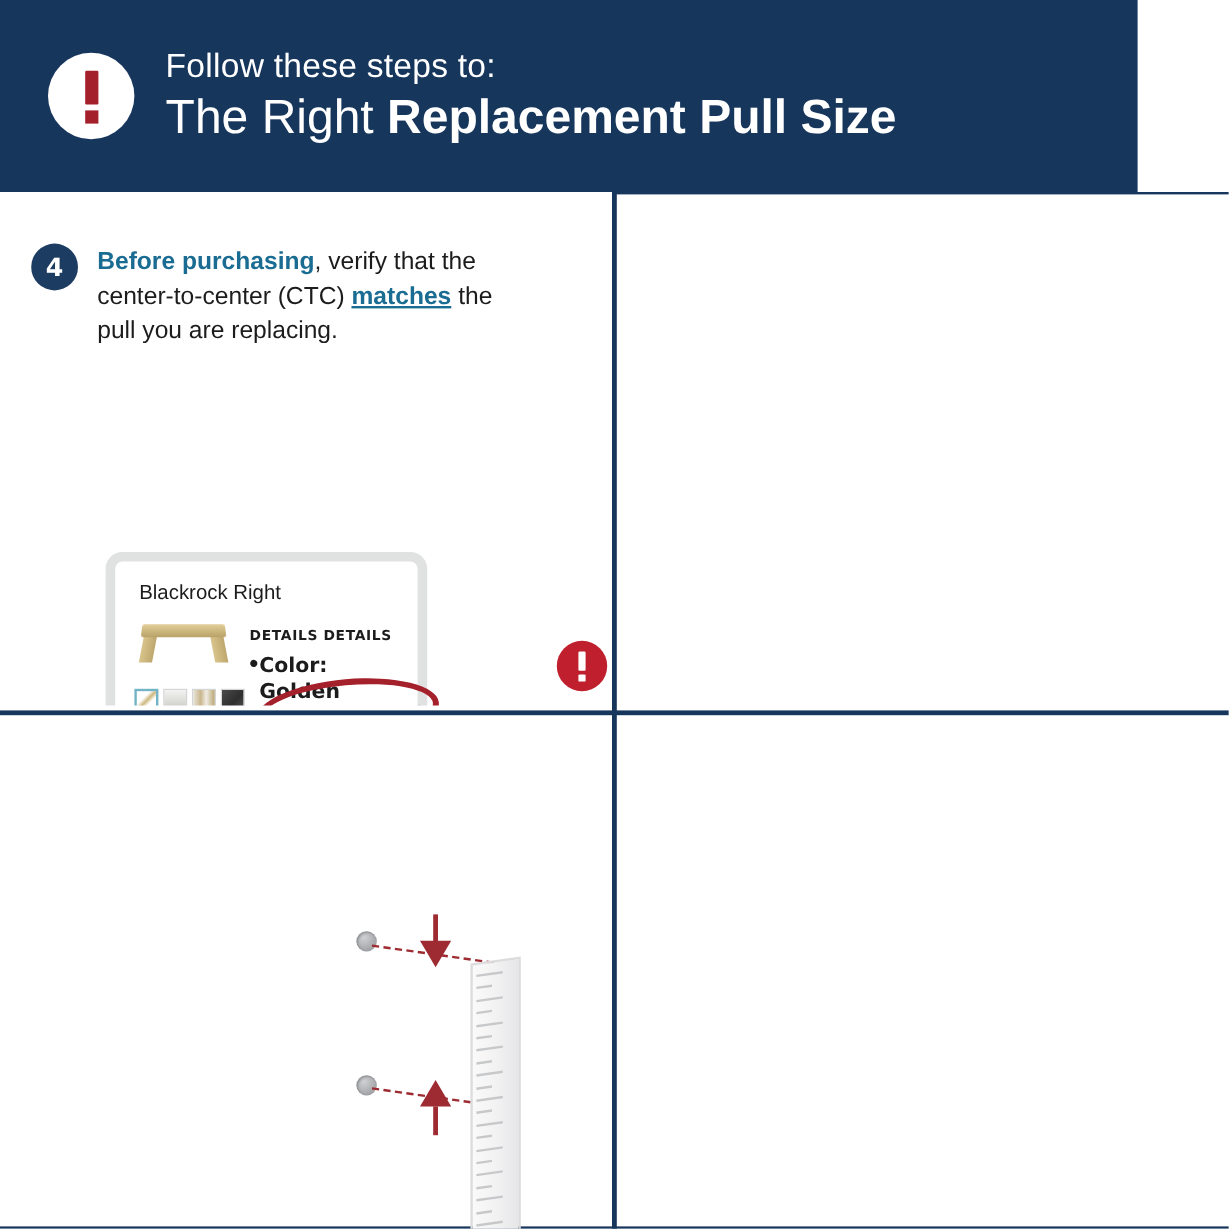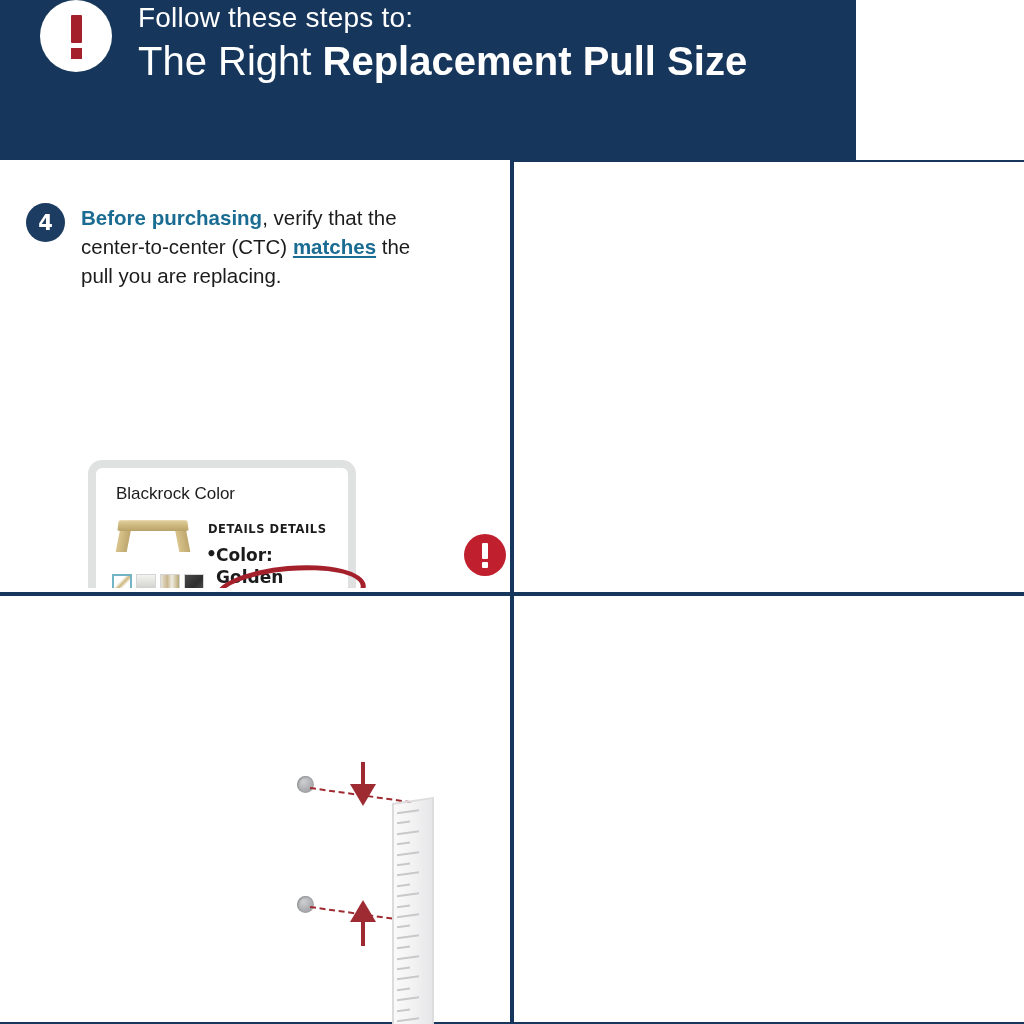--- a/index.html
+++ b/index.html
@@ -6,23 +6,23 @@
   html,body { width:1024px; height:1024px; overflow:hidden; }
   body {
     font-family:"Liberation Sans", sans-serif;
     background:#ffffff;
     color:#1c1c1c;
   }
   .page { position:relative; width:1024px; height:1024px; }
 
   
   .header {
-    position:absolute; left:0; top:0; width:856px; height:160px;
+    position:absolute; left:0; top:0; width:948px; height:160px;
     background:#17365c;
-    display:flex; gap:26px; padding-left:40px;
+    display:flex; align-items:center; gap:26px; padding-left:40px;
   }
   .hdr-badge {
     width:72px; height:72px; border-radius:50%;
     background:#ffffff; flex:0 0 auto;
     display:flex; align-items:center; justify-content:center;
     position:relative;
   }
   .hdr-badge .bang-stem {
     position:absolute; top:15px; width:11px; height:28px;
     background:#a4202b; border-radius:1px;
@@ -355,21 +355,21 @@
 
     <div class="panel p4">
       <div class="step-head" style="left:26px; top:43px;">
         <div class="step-circle">4</div>
         <div class="step-body"><b>Before purchasing</b><span>, verify that the center-to-center (CTC) </span><u class="match">matches</u><span> the pull you are replacing.</span></div>
       </div>
 
       <div class="monitor">
 
         <div class="screen">
-          <div class="prod-title">Blackrock Color</div>
+          <div class="prod-title">Blackrock Right</div>
 
           <div class="prod-img">
             <div class="leg l"></div>
             <div class="leg r"></div>
             <div class="hbar"></div>
           </div>
 
           <div class="thumbs">
             <div class="thumb sel th1"></div>
             <div class="thumb th2"></div>

